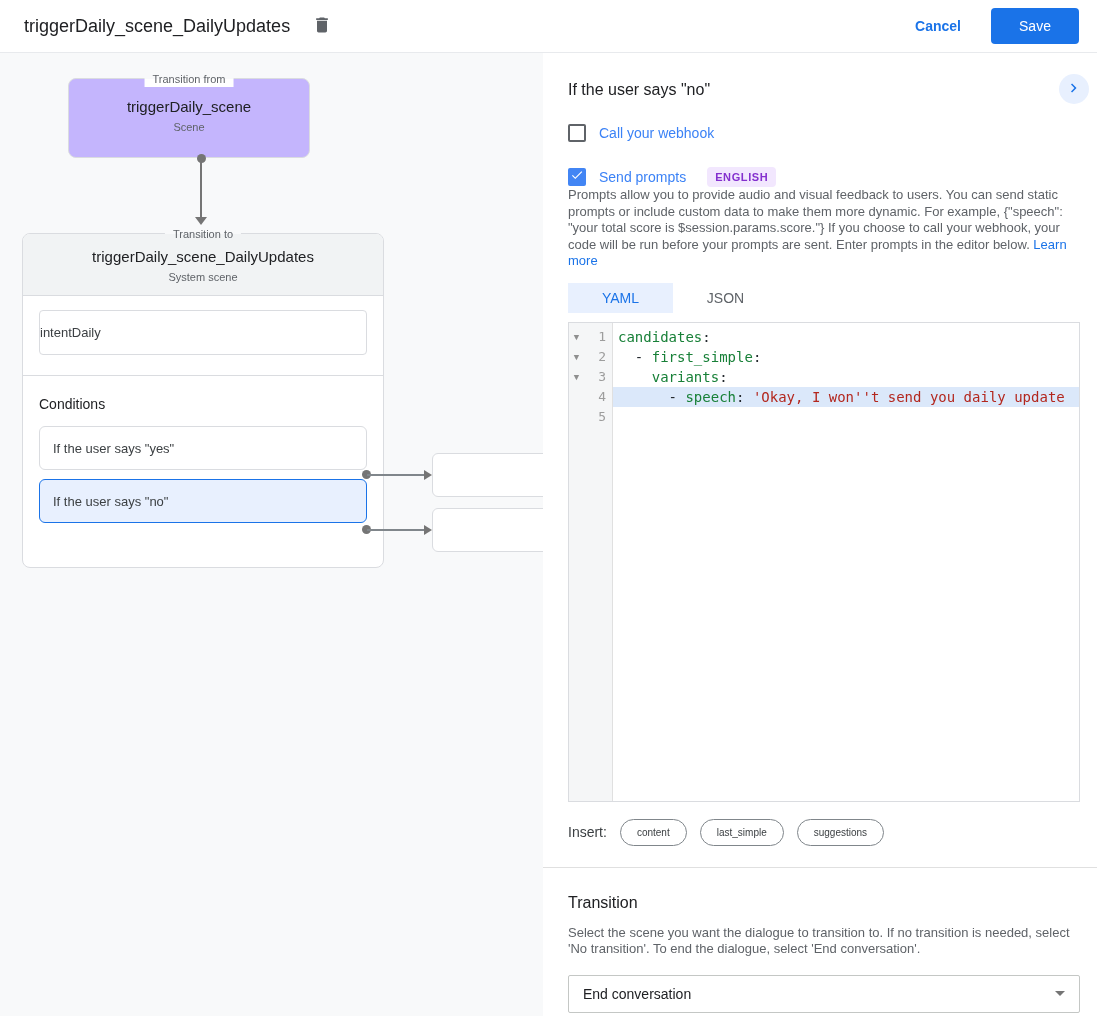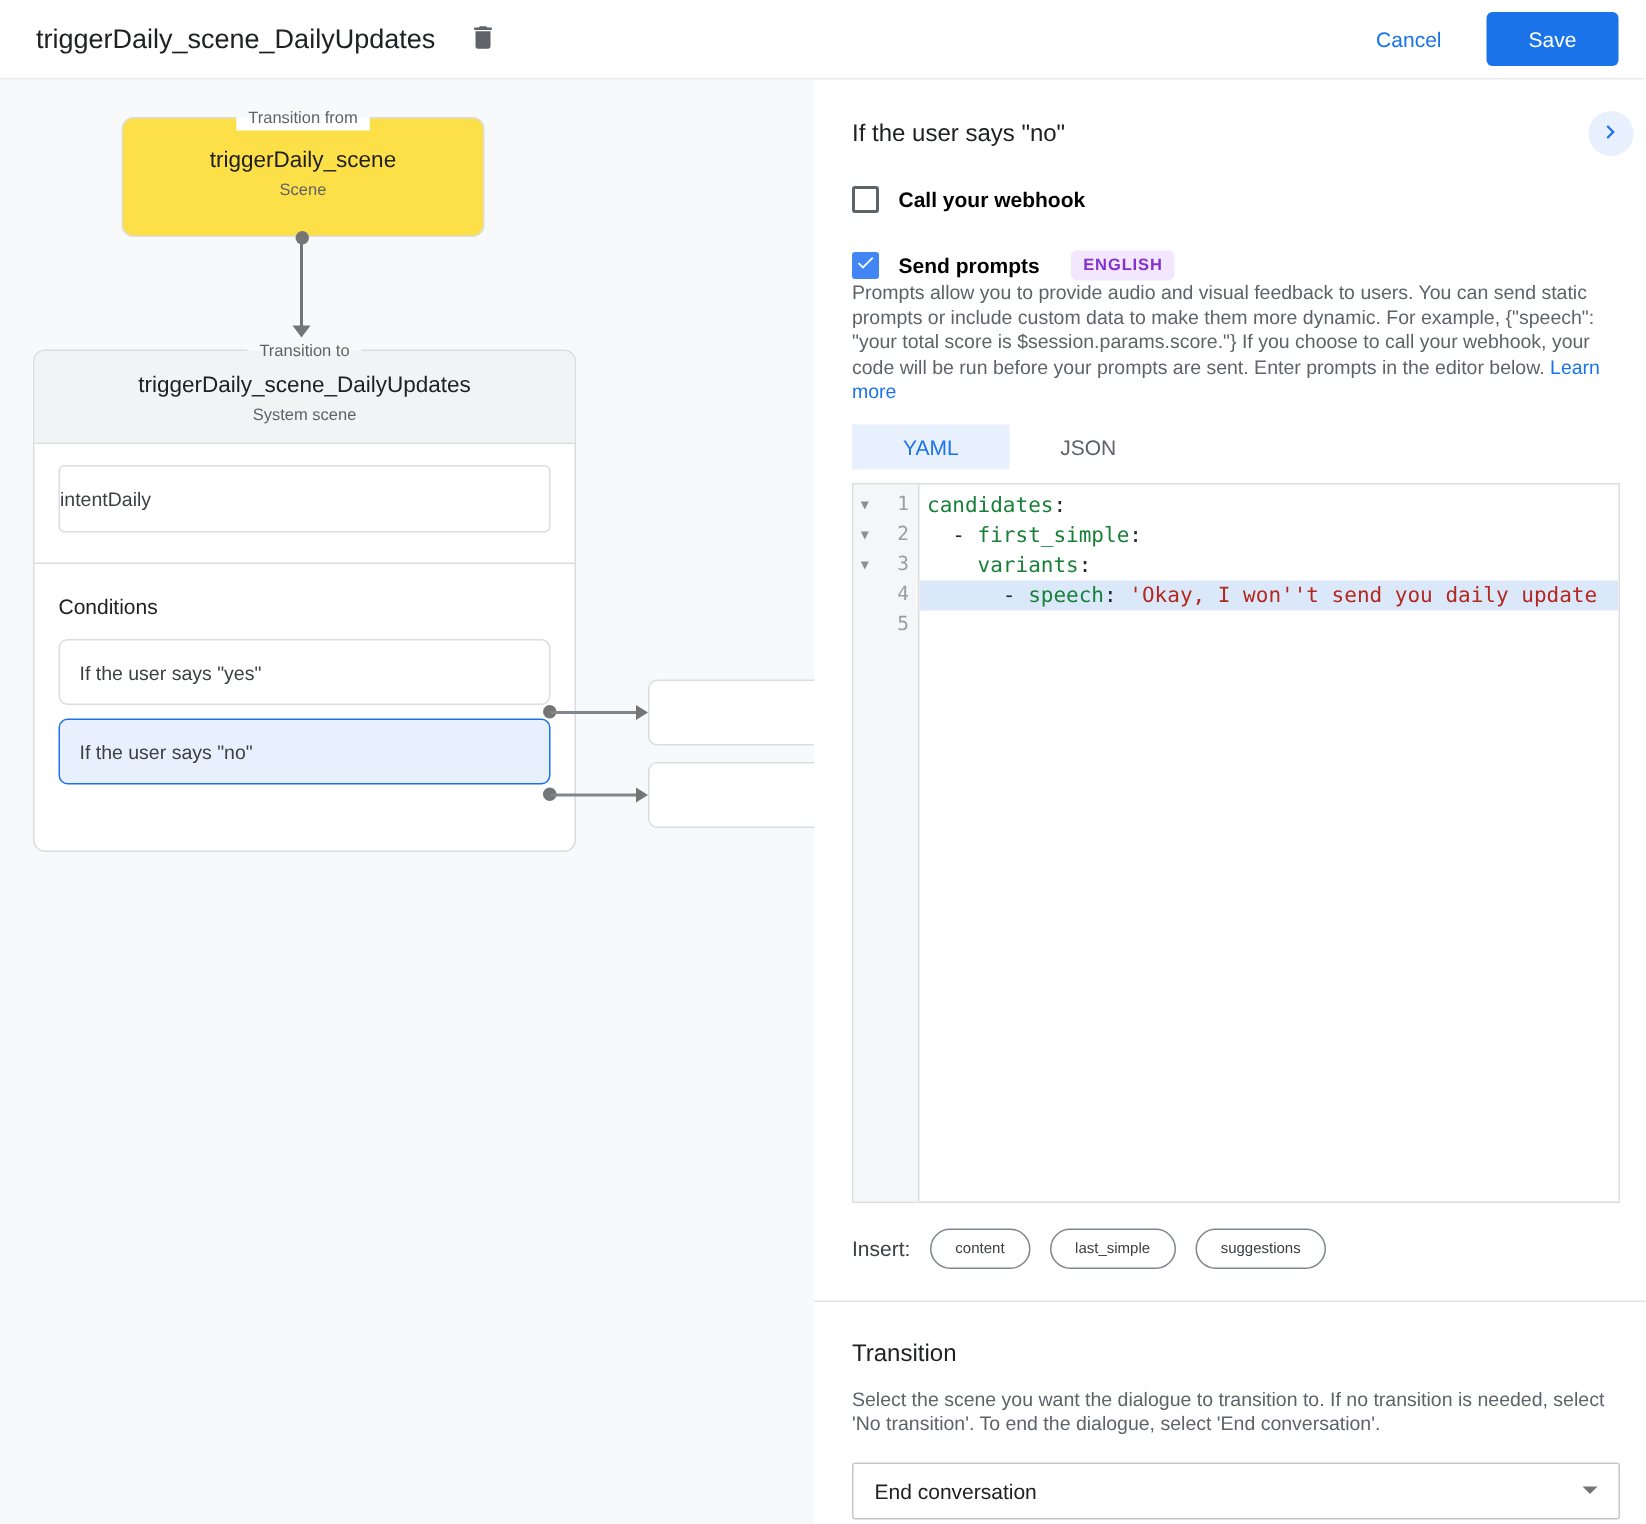--- a/index.html
+++ b/index.html
@@ -6,30 +6,30 @@
   html,body { width:1097px; height:1016px; overflow:hidden; background:#fff;
     font-family:"Liberation Sans", sans-serif; color:#202124; }
   .page { position:relative; width:1078px; height:1016px; }
 
   
   .header { position:absolute; top:0; left:0; width:1097px; height:53px; background:#fff;
     border-bottom:1px solid #e8eaed; display:flex; align-items:center; padding:0 18px 0 24px; z-index:5; }
   .header-title { font-size:18px; font-weight:500; color:#202124; }
   .trash-btn { margin-left:22px; background:none; border:none; cursor:pointer; display:flex; align-items:center; }
   .header-spacer { flex:1; }
-  .cancel-btn { background:none; border:none; color:#1a73e8; font-size:14px; font-weight:400;
+  .cancel-btn { background:none; border:none; color:#1a73e8; font-size:14px; font-weight:700;
     font-family:"Liberation Sans",sans-serif; cursor:pointer; margin-right:30px; }
   .save-btn { background:#1a73e8; color:#fff; border:none; border-radius:4px; height:36px; width:88px;
     font-size:14px; font-weight:500; font-family:"Liberation Sans",sans-serif; cursor:pointer; }
 
   
   .canvas { position:absolute; top:53px; left:0; width:543px; height:963px; background:#f8f9fa; overflow:hidden; }
   .legend { position:absolute; top:-8px; left:50%; transform:translateX(-50%); font-size:11px; color:#5f6368;
     padding:0 8px; line-height:16px; white-space:nowrap; }
-  .from-box { position:absolute; left:81px; top:25px; width:242px; height:80px; background:#fde047;
+  .from-box { position:absolute; left:68px; top:25px; width:242px; height:80px; background:#c4b5fd;
     border:1px solid #dadce0; border-radius:8px; text-align:center; padding-top:19px; }
   .from-box .legend { background:linear-gradient(to bottom,#f8f9fa 50%,#ffffff 50%); }
   .node-title { font-size:15px; color:#202124; }
   .node-sub { font-size:11px; color:#5f6368; margin-top:6px; }
 
   .v-dot { position:absolute; left:197px; top:101px; width:9px; height:9px; border-radius:50%; background:#757575; }
   .v-line { position:absolute; left:200px; top:107px; width:2px; height:58px; background:#757575; }
   .v-arrow { position:absolute; left:195px; top:164px; width:0; height:0;
     border-left:6px solid transparent; border-right:6px solid transparent; border-top:8px solid #757575; }
 
@@ -59,21 +59,21 @@
   .panel { position:absolute; top:53px; left:543px; width:554px; height:963px; background:#fff;
     padding:28px 17px 0 25px; }
   .panel-title-row { position:relative; }
   .panel-title { font-size:16px; color:#202124; }
   .expand-btn { position:absolute; right:-9px; top:-7px; width:30px; height:30px; border-radius:50%;
     background:#e8f0fe; border:none; cursor:pointer; display:flex; align-items:center; justify-content:center; }
 
   .check-row { display:flex; align-items:center; margin-top:25px; cursor:pointer; }
   .checkbox { width:18px; height:18px; border:2px solid #5f6368; border-radius:2px; background:#fff; flex:none; }
   .checkbox.checked { border:none; background:#4285f4; display:flex; align-items:center; justify-content:center; }
-  .check-label { font-size:14px; font-weight:700; color:#000000; margin-left:13px; }
+  .check-label { font-size:14px; font-weight:400; color:#3b82f6; margin-left:13px; }
   .lang-badge { margin-left:21px; background:#f2e7fe; color:#8430ce; font-size:11px; font-weight:700;
     letter-spacing:.6px; padding:4px 8px; border-radius:4px; }
 
   .desc { font-size:13px; line-height:16.5px; color:#5f6368; width:514px; }
   .link { color:#1a73e8; text-decoration:none; cursor:pointer; }
 
   .tabs { display:flex; margin-top:13px; }
   .tab { width:105px; height:30px; display:flex; align-items:center; justify-content:center;
     font-size:14px; font-weight:500; color:#5f6368; cursor:pointer; }
   .tab.active { background:#e8f0fe; color:#1a73e8; }

